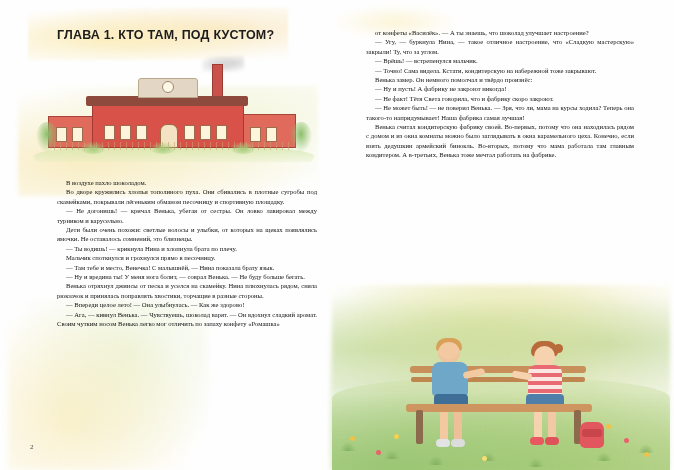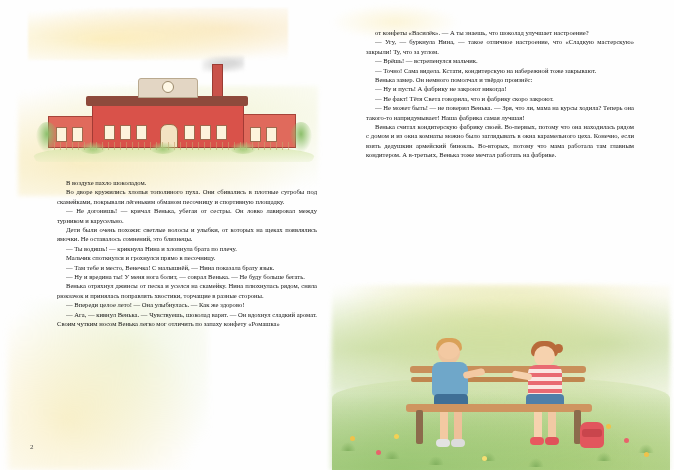--- a/index.html
+++ b/index.html
@@ -446,20 +446,21 @@
 <body>
 
 <div class="page">
 
   <div class="wash wash-top-left"></div>
   <div class="wash wash-left-mid"></div>
   <div class="wash wash-left-bottom"></div>
   <div class="wash wash-right-top"></div>
   <div class="wash wash-right-bottom"></div>
 
+  <div class="chapter-title">ГЛАВА 1. КТО ТАМ, ПОД КУСТОМ?</div>
 
   <div class="illo-school">
     <div class="ground"></div>
     <div class="smoke"></div>
     <div class="chimney"></div>
     <div class="bld-wing-l"></div>
     <div class="bld-wing-r"></div>
     <div class="bld-main"></div>
     <div class="bld-roof"></div>
     <div class="bld-pediment"></div>

